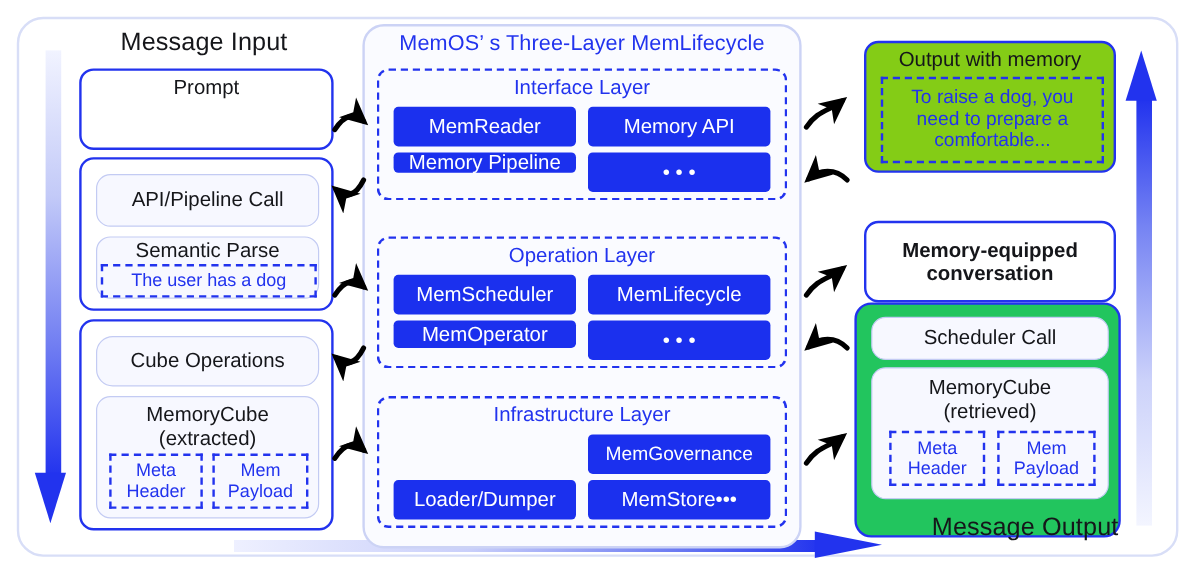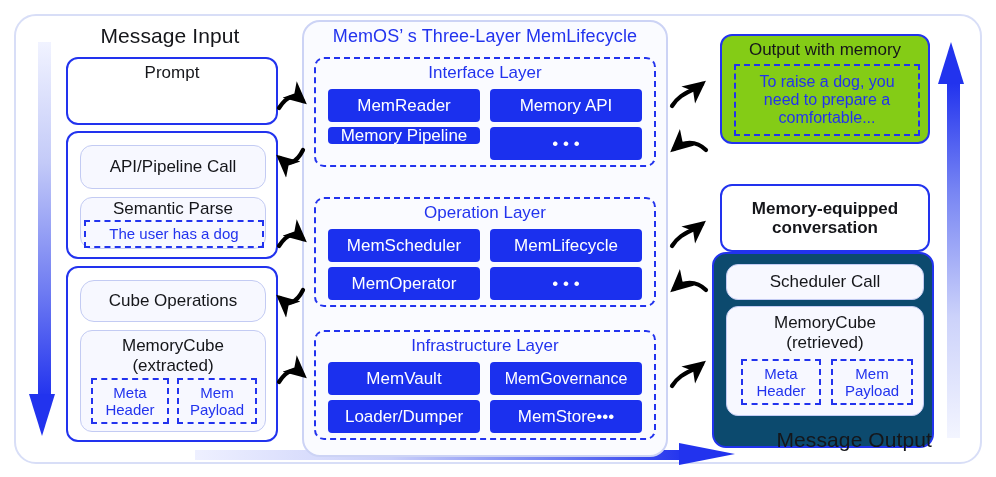--- a/index.html
+++ b/index.html
@@ -65,21 +65,21 @@
   
   .panel {
     position: absolute;
     border: 2px solid #ccd3f5;
     border-radius: 18px;
     background: #fafbff;
   }
   #panel-center { left: 302px; top: 20px; width: 366px; height: 437px; }
   #panel-right  { left: 712px; top: 252px; width: 222px; height: 196px;
                   border-color: #2233ee; border-width: 2.5px; border-radius: 14px;
-                  background: #0c4a6e; }
+                  background: #22c55e; }
 
   
   .col-title {
     position: absolute; text-align: center; color: #15161a;
     font-size: 21px; letter-spacing: .1px; white-space: nowrap;
   }
   #title-input  { left: 60px;  top: 24px; width: 220px; }
   #title-output { left: 716px; top: 428px; width: 216px; text-align: right; }
   #title-center {
     left: 306px; top: 26px; width: 358px;
@@ -220,27 +220,26 @@
     <div class="chip" style="left:12px;  top:30px; width:152px; height:33px;">MemReader</div>
     <div class="chip" style="left:174px; top:30px; width:152px; height:33px;">Memory API</div>
     <div class="chip" style="left:12px;  top:68px; width:152px; height:17px;">Memory Pipeline</div>
     <div class="chip" style="left:174px; top:68px; width:152px; height:33px;">• • •</div>
   </div>
 
   <div class="layer" id="layer-operation">
     <div class="layer-title">Operation Layer</div>
     <div class="chip" style="left:12px;  top:30px; width:152px; height:33px;">MemScheduler</div>
     <div class="chip" style="left:174px; top:30px; width:152px; height:33px;">MemLifecycle</div>
-    <div class="chip" style="left:12px;  top:68px; width:152px; height:33px;">MemOperator</div>
+    <div class="chip" style="left:12px;  top:68px; width:152px; height:23px;">MemOperator</div>
     <div class="chip" style="left:174px; top:68px; width:152px; height:33px;">• • •</div>
   </div>
 
   <div class="layer" id="layer-infra">
     <div class="layer-title">Infrastructure Layer</div>
-    <div class="chip" style="left:12px;  top:30px; width:152px; height:33px;">MemVault</div>
     <div class="chip" style="left:174px; top:30px; width:152px; height:33px; font-size:16px;">MemGovernance</div>
     <div class="chip" style="left:12px;  top:68px; width:152px; height:33px;">Loader/Dumper</div>
     <div class="chip" style="left:174px; top:68px; width:152px; height:33px;">MemStore•••</div>
   </div>
 
   <div id="box-output">
     <div class="lbl-dark" id="output-label">Output with memory</div>
     <div class="dashed-blue" id="output-quote">To raise a dog, you need to prepare a comfortable...</div>
   </div>
 

